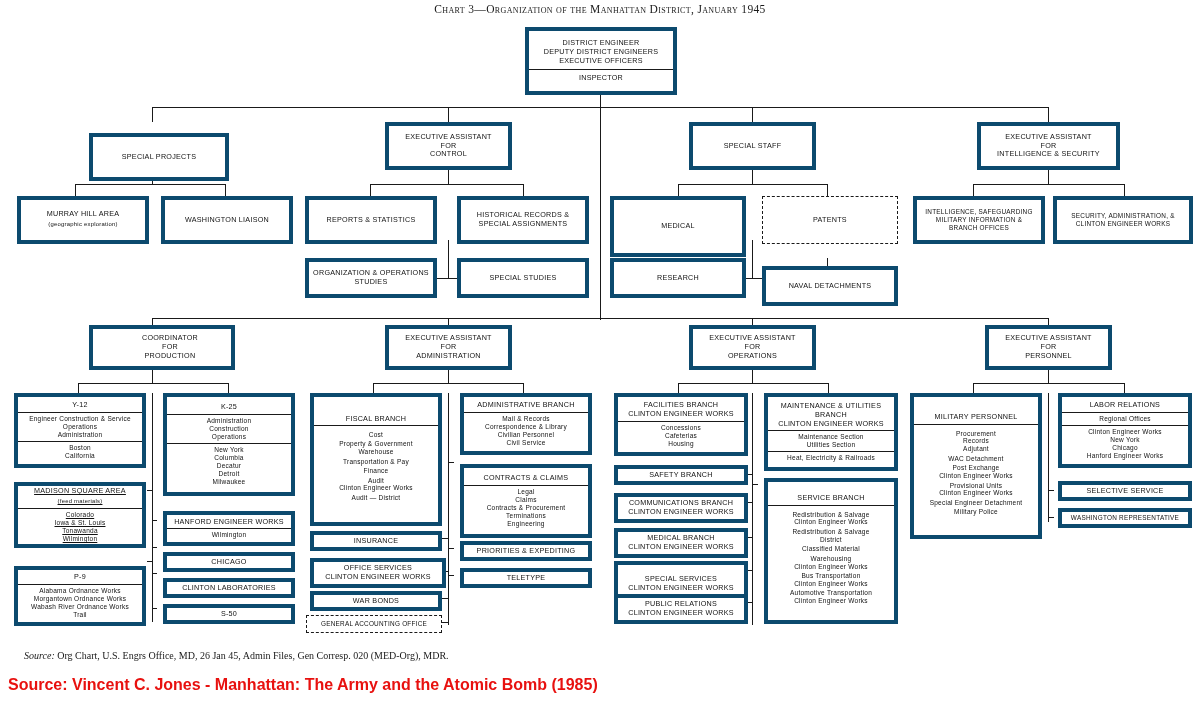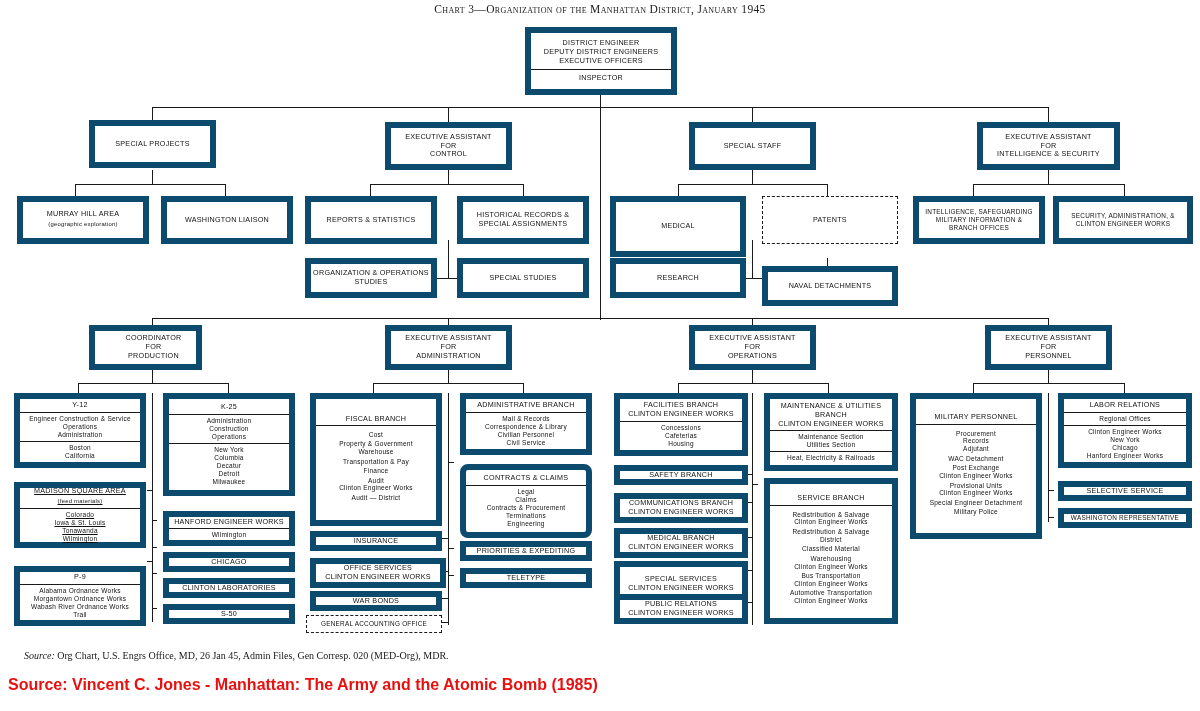--- a/index.html
+++ b/index.html
@@ -25,21 +25,21 @@
     white-space:nowrap;
   }
 
   
   #wires { position:absolute; left:0; top:0; width:1200px; height:711px; }
   #wires line, #wires path { stroke:#1a1a1a; stroke-width:1; fill:none; shape-rendering:crispEdges; }
 
   
   .bx {
     position:absolute;
-    border:6px solid #0c4a6e;
+    border:4px solid #0c4a6e;
     background:#ffffff;
     text-align:center;
     display:flex;
     flex-direction:column;
     justify-content:center;
     z-index:2;
   }
   .bx.dashed { border:1px dashed #1a1a1a; }
   .bx .hd, .bx .seg {
     padding:2px 3px;
@@ -171,21 +171,21 @@
 
   <div class="bx" style="left:525px; top:27px; width:152px; height:68px;">
     <div class="hd t-cap" style="padding-top:4px;padding-bottom:4px;">
       <div>DISTRICT ENGINEER</div>
       <div>DEPUTY DISTRICT ENGINEERS</div>
       <div>EXECUTIVE OFFICERS</div>
     </div>
     <div class="seg t-cap" style="padding-top:4px;padding-bottom:4px;">INSPECTOR</div>
   </div>
 
-  <div class="bx" style="left:89px; top:120px; width:127px; height:48px;">
+  <div class="bx" style="left:89px; top:133px; width:140px; height:48px;">
     <div class="hd t-cap">SPECIAL PROJECTS</div>
   </div>
 
   <div class="bx" style="left:385px; top:122px; width:127px; height:48px;">
     <div class="hd t-cap" style="padding:0;">
       <div>EXECUTIVE ASSISTANT</div>
       <div>FOR</div>
       <div>CONTROL</div>
     </div>
   </div>
@@ -257,21 +257,21 @@
     </div>
   </div>
 
   <div class="bx" style="left:1053px; top:196px; width:140px; height:48px;">
     <div class="hd t-caps-sm" style="padding:0;">
       <div>SECURITY, ADMINISTRATION, &amp;</div>
       <div>CLINTON ENGINEER WORKS</div>
     </div>
   </div>
 
-  <div class="bx" style="left:89px; top:325px; width:113px; height:45px;padding-left:16px;">
+  <div class="bx" style="left:89px; top:325px; width:146px; height:45px;padding-left:16px;">
     <div class="hd t-cap" style="padding:0;">
       <div>COORDINATOR</div>
       <div>FOR</div>
       <div>PRODUCTION</div>
     </div>
   </div>
 
   <div class="bx" style="left:385px; top:325px; width:127px; height:45px;">
     <div class="hd t-cap" style="padding:0;">
       <div>EXECUTIVE ASSISTANT</div>
@@ -411,21 +411,21 @@
   <div class="bx" style="left:460px; top:393px; width:132px; height:62px;">
     <div class="hd t-cap">ADMINISTRATIVE BRANCH</div>
     <div class="seg t-body">
       <div>Mail &amp; Records</div>
       <div>Correspondence &amp; Library</div>
       <div>Civilian Personnel</div>
       <div>Civil Service</div>
     </div>
   </div>
 
-  <div class="bx" style="left:460px; top:464px; width:132px; height:74px;border-radius:8px;">
+  <div class="bx" style="left:460px; top:464px; width:132px; height:74px;">
     <div class="hd t-cap">CONTRACTS &amp; CLAIMS</div>
     <div class="seg t-body">
       <div>Legal</div>
       <div>Claims</div>
       <div>Contracts &amp; Procurement</div>
       <div>Terminations</div>
       <div>Engineering</div>
     </div>
   </div>
 

